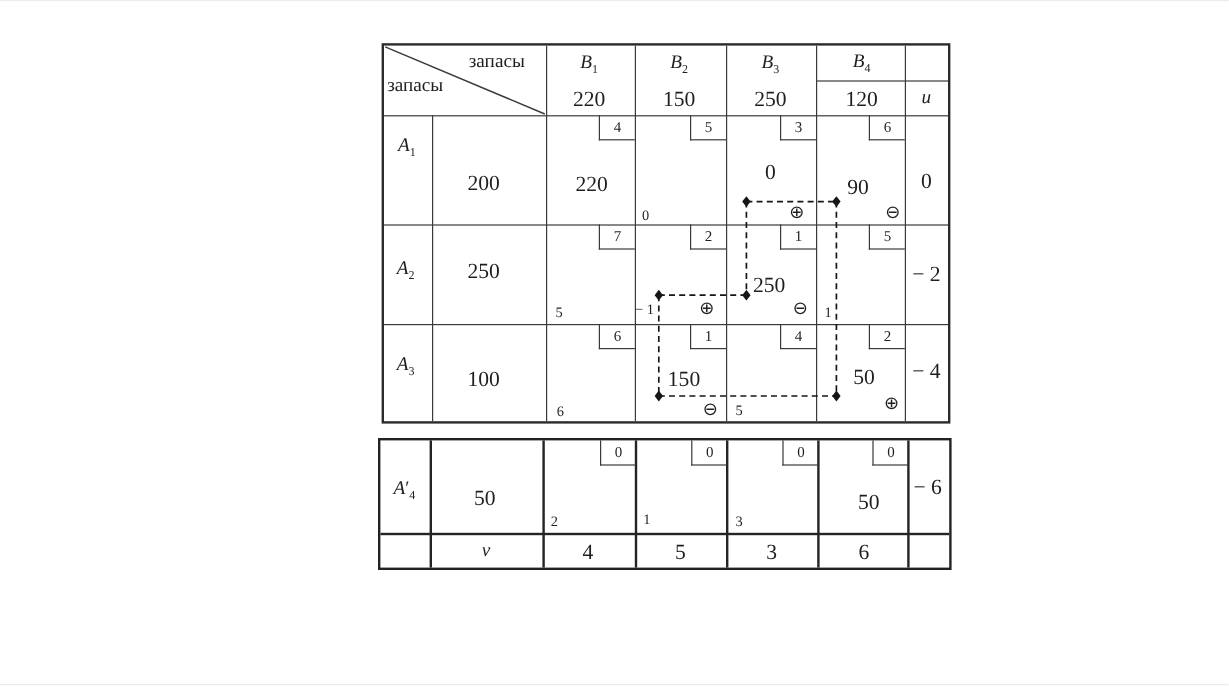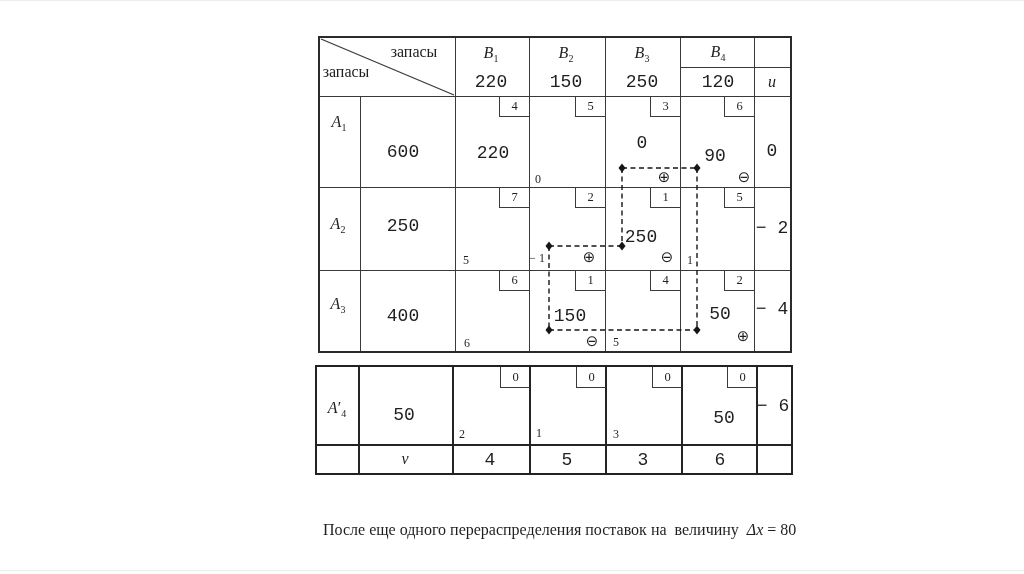--- a/index.html
+++ b/index.html
@@ -6,21 +6,21 @@
   .canvas{position:relative;width:1024px;height:574px;background:#ffffff;overflow:hidden;
           font-family:"Liberation Serif",serif;color:#1f1f1f;}
   .hairline{position:absolute;left:0;width:1024px;height:1px;background:#ececec;}
   .outline{position:absolute;box-sizing:border-box;border:2px solid #2b2b2b;}
   .outline2{position:absolute;box-sizing:border-box;border:2px solid #222222;}
   .vl{position:absolute;width:1px;background:#3a3a3a;}
   .hl{position:absolute;height:1px;background:#3a3a3a;}
   .vl2{position:absolute;width:2px;background:#242424;}
   .hl2{position:absolute;height:2px;background:#242424;}
   .txt{position:absolute;transform:translate(-50%,-50%);white-space:nowrap;line-height:1;}
-  .big{font-size:18px;font-family:Liberation Mono, monospace;}
+  .big{font-size:18px;}
   .hdr{font-size:16px;}
   .small{font-size:12px;}
   .uv{font-size:16px;font-style:italic;}
   .it{font-style:italic;}
   .sign{font-size:15px;font-family:"DejaVu Sans",sans-serif;}
   sub{font-size:10px;line-height:0;}
   .box{position:absolute;box-sizing:border-box;border-left:1px solid #3a3a3a;border-bottom:1px solid #3a3a3a;
        display:flex;align-items:center;justify-content:center;font-size:12.5px;}
   .overlay{position:absolute;left:0;top:0;pointer-events:none;}
   .caption{position:absolute;white-space:pre;font-size:16px;}
@@ -55,23 +55,23 @@
   <span class="txt big" style="left:491px;top:82px">220</span>
   <span class="txt big" style="left:566px;top:82px">150</span>
   <span class="txt big" style="left:642px;top:82px">250</span>
   <span class="txt big" style="left:718px;top:82px">120</span>
   <span class="txt uv" style="left:772px;top:82px">u</span>
 
   <span class="txt hdr" style="left:339px;top:122px"><i>A</i><sub>1</sub></span>
   <span class="txt hdr" style="left:338px;top:224px"><i>A</i><sub>2</sub></span>
   <span class="txt hdr" style="left:338px;top:304px"><i>A</i><sub>3</sub></span>
 
-  <span class="txt big" style="left:403px;top:152px">600</span>
+  <span class="txt big" style="left:403px;top:152px">200</span>
   <span class="txt big" style="left:403px;top:226px">250</span>
-  <span class="txt big" style="left:403px;top:316px">400</span>
+  <span class="txt big" style="left:403px;top:316px">100</span>
 
   <span class="txt big" style="left:772px;top:151px">0</span>
   <span class="txt big" style="left:772px;top:228px">− 2</span>
   <span class="txt big" style="left:772px;top:309px">− 4</span>
 
   <div class="box" style="left:499px;top:96px;width:30px;height:21px">4</div>
   <div class="box" style="left:575px;top:96px;width:30px;height:21px">5</div>
   <div class="box" style="left:650px;top:96px;width:30px;height:21px">3</div>
   <div class="box" style="left:724px;top:96px;width:30px;height:21px">6</div>
   <div class="box" style="left:499px;top:187px;width:30px;height:21px">7</div>
@@ -146,16 +146,13 @@
   <span class="txt small" style="left:616px;top:434px">3</span>
   <span class="txt big" style="left:724px;top:418px">50</span>
   <span class="txt big" style="left:773px;top:406px">− 6</span>
 
   <span class="txt uv" style="left:405px;top:459px">v</span>
   <span class="txt big" style="left:490px;top:460px">4</span>
   <span class="txt big" style="left:567px;top:460px">5</span>
   <span class="txt big" style="left:643px;top:460px">3</span>
   <span class="txt big" style="left:720px;top:460px">6</span>
 
-  <div class="caption" style="left:307px;top:503px">
-    <span>После еще одного перераспределения поставок на  величину</span><i class="it" style="margin-left:8px">Δx</i><span style="margin-left:4px">= 80</span>
-  </div>
 </div>
 
 </body></html>

